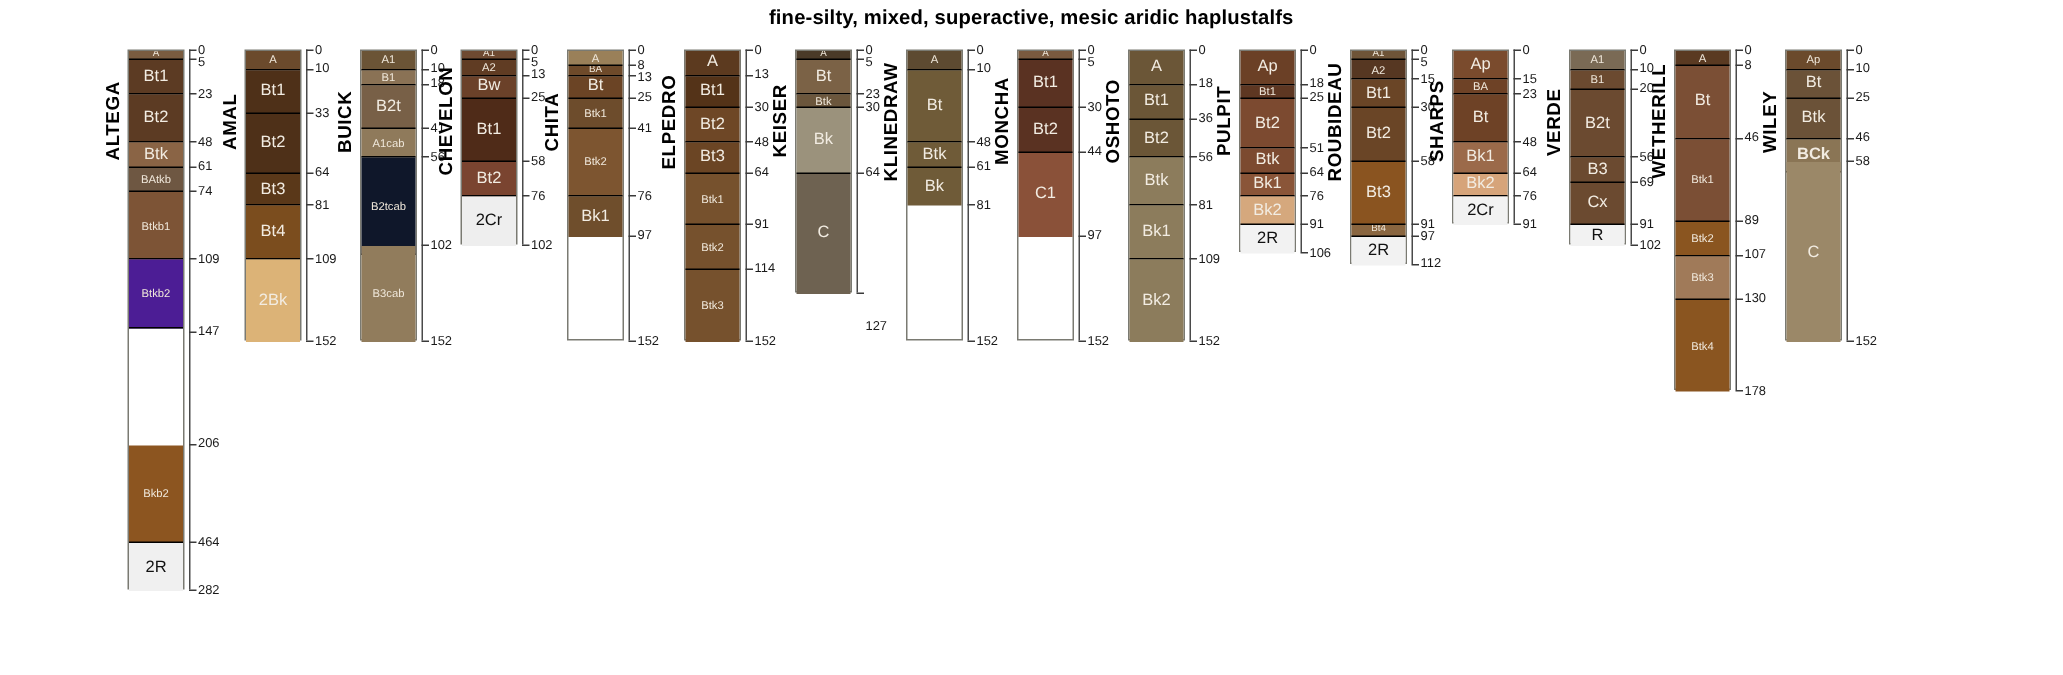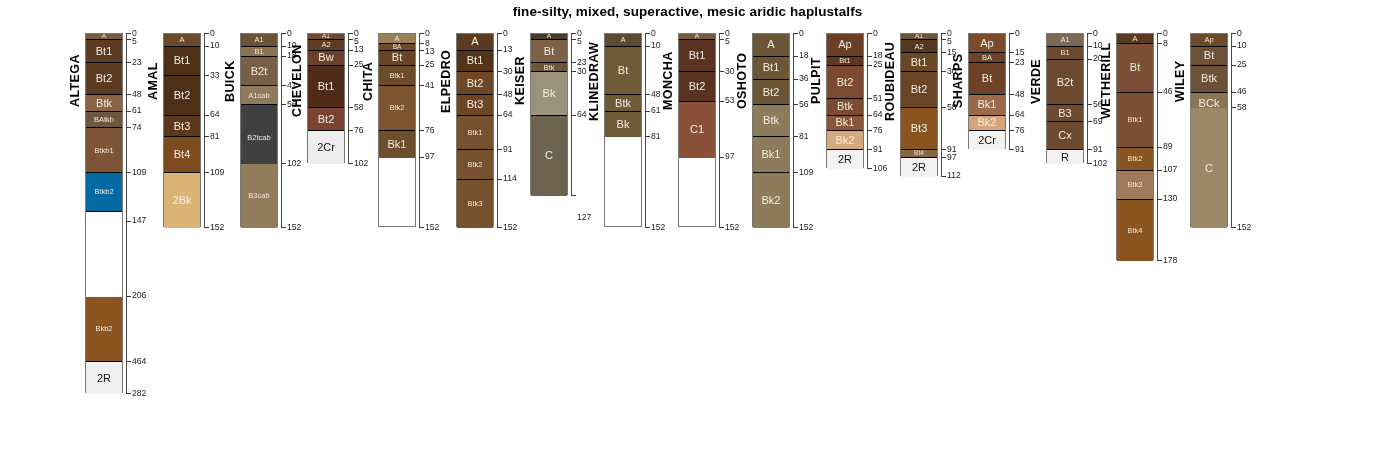--- a/index.html
+++ b/index.html
@@ -59,21 +59,21 @@
       </div>
       <div class="hz" style="top: 61.2768px; height: 16.5958px; background: rgb(138, 100, 69);">
         <span class="hzlab">Btk</span>
       </div>
       <div class="hz" style="top: 77.8726px; height: 16.5958px; background: rgb(110, 87, 66);">
         <span class="hzlab small">BAtkb</span>
       </div>
       <div class="hz" style="top: 94.4684px; height: 44.681px; background: rgb(125, 84, 54);">
         <span class="hzlab small">Btkb1</span>
       </div>
-      <div class="hz" style="top: 139.149px; height: 39px; background: #0369a1;">
+      <div class="hz" style="top: 139.149px; height: 46px; background: #4c1d95;">
         <span class="hzlab small">Btkb2</span>
       </div>
       <div class="hz" style="top: 262.98px; height: 65.1066px; background: rgb(140, 85, 32);">
         <span class="hzlab small">Bkb2</span>
       </div>
       <div class="hz" style="top: 328.086px; height: 31.915px; background: rgb(240, 240, 240); border-bottom: none;">
         <span class="hzlab dark">2R</span>
       </div>
     </div>
     <div class="axis" style="left: 126px; top: 33px; height: 360.001px;"></div>
@@ -142,21 +142,21 @@
       </div>
       <div class="hz" style="top: 12.766px; height: 10.2128px; background: rgb(138, 114, 85);">
         <span class="hzlab small">B1</span>
       </div>
       <div class="hz" style="top: 22.9788px; height: 29.3618px; background: rgb(120, 96, 71);">
         <span class="hzlab">B2t</span>
       </div>
       <div class="hz" style="top: 52.3406px; height: 19.149px; background: rgb(143, 122, 91);">
         <span class="hzlab small">A1cab</span>
       </div>
-      <div class="hz" style="top: 71.4896px; height: 65px; background: #404040;">
+      <div class="hz" style="top: 71.4896px; height: 65px; background: #0f172a;">
         <span class="hzlab small">B2tcab</span>
       </div>
       <div class="hz" style="top: 130.213px; height: 63.83px; background: rgb(145, 124, 92); border-bottom: none;">
         <span class="hzlab small">B3cab</span>
       </div>
     </div>
     <div class="axis" style="left: 281px; top: 33px; height: 194.043px;"></div>
     <div class="tick" style="left: 281px; top: 33px; width: 5px;"></div>
     <div class="dlab" style="left: 287px; top: 28.5px;">0</div>
     <div class="tick" style="left: 281px; top: 45.766px; width: 5px;"></div>
@@ -361,21 +361,21 @@
       </div>
     </div>
     <div class="axis" style="left: 719px; top: 33px; height: 194.043px;"></div>
     <div class="tick" style="left: 719px; top: 33px; width: 5px;"></div>
     <div class="dlab" style="left: 725px; top: 28.5px;">0</div>
     <div class="tick" style="left: 719px; top: 39.383px; width: 5px;"></div>
     <div class="dlab" style="left: 725px; top: 36.5px;">5</div>
     <div class="tick" style="left: 719px; top: 71.298px; width: 5px;"></div>
     <div class="dlab" style="left: 725px; top: 66.798px;">30</div>
     <div class="tick" style="left: 719px; top: 100.66px; width: 5px;"></div>
-    <div class="dlab" style="left: 725px; top: 96.1598px;">53</div>
+    <div class="dlab" style="left: 725px; top: 96.1598px;">44</div>
     <div class="tick" style="left: 719px; top: 156.83px; width: 5px;"></div>
     <div class="dlab" style="left: 725px; top: 152.33px;">97</div>
     <div class="tick" style="left: 719px; top: 227.043px; width: 5px;"></div>
     <div class="dlab" style="left: 725px; top: 222.543px;">152</div>
     <div class="pname" style="left: 735px; top: 33px; height: 96px;">OSHOTO</div>
     <div class="col" style="left: 752px; top: 33px; width: 38px; height: 194.043px;">
       <div class="hz" style="top: 0px; height: 22.9788px; background: rgb(107, 86, 55);">
         <span class="hzlab">A</span>
       </div>
       <div class="hz" style="top: 22.9788px; height: 22.9788px; background: rgb(107, 86, 55);">
@@ -603,21 +603,21 @@
     <div class="col" style="left: 1190px; top: 33px; width: 38px; height: 194.043px;">
       <div class="hz" style="top: 0px; height: 12.766px; background: rgb(107, 74, 44);">
         <span class="hzlab small">Ap</span>
       </div>
       <div class="hz" style="top: 12.766px; height: 19.149px; background: rgb(107, 82, 56);">
         <span class="hzlab">Bt</span>
       </div>
       <div class="hz" style="top: 31.915px; height: 26.8086px; background: rgb(107, 82, 56);">
         <span class="hzlab">Btk</span>
       </div>
-      <div class="hz" style="top: 58.7236px; height: 22px; background: rgb(138, 117, 85);">
+      <div class="hz" style="top: 58.7236px; height: 22px; background: rgb(138, 117, 85); font-weight: bold;">
         <span class="hzlab">BCk</span>
       </div>
       <div class="hz" style="top: 74.0428px; height: 120px; background: rgb(155, 136, 104); border-bottom: none;">
         <span class="hzlab">C</span>
       </div>
     </div>
     <div class="axis" style="left: 1231px; top: 33px; height: 194.043px;"></div>
     <div class="tick" style="left: 1231px; top: 33px; width: 5px;"></div>
     <div class="dlab" style="left: 1237px; top: 28.5px;">0</div>
     <div class="tick" style="left: 1231px; top: 45.766px; width: 5px;"></div>

